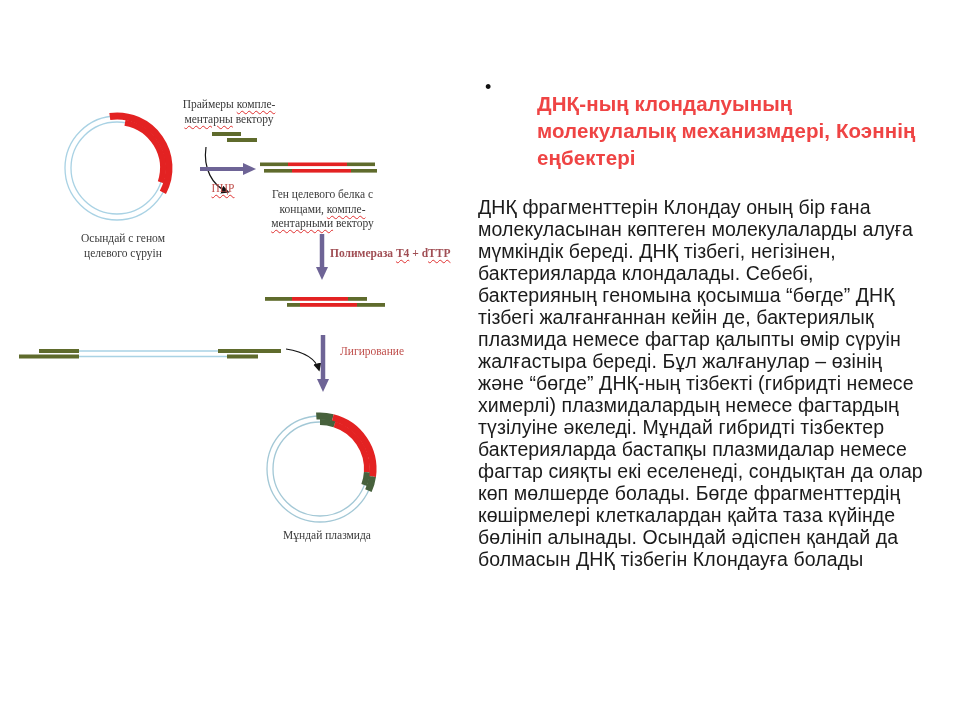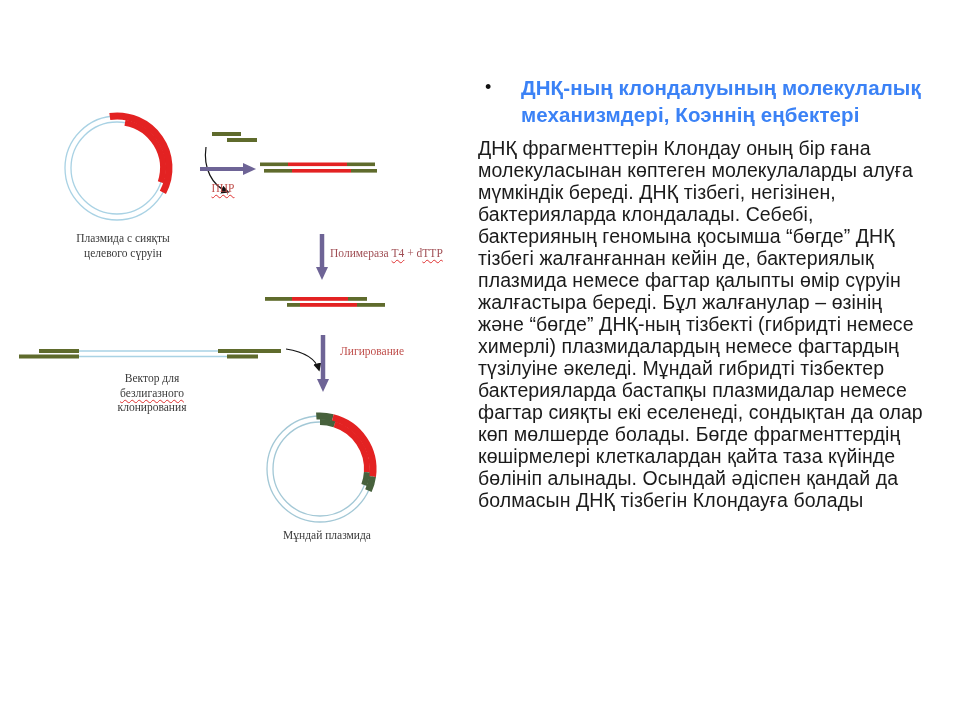--- a/index.html
+++ b/index.html
@@ -19,21 +19,21 @@
     text-decoration:underline;text-decoration-style:wavy;
     text-decoration-color:#e03030;text-decoration-thickness:1px;
     text-underline-offset:2px;
   }
   .nowrap{white-space:nowrap;}
   
   .content{position:absolute;left:478px;top:74px;width:454px;color:#1b1b1b;}
   .heading-row{display:flex;align-items:flex-start;}
   .bullet{flex:0 0 36px;padding-left:7px;font-size:18px;line-height:27px;color:#111;}
   .heading{
-    margin:0;font-size:20.5px;font-weight:bold;line-height:27px;color:#3b82f6;
+    margin:16px;font-size:20.5px;font-weight:bold;line-height:27px;color:#ef4444;
     width:408px;letter-spacing:0.1px;
   }
   .body-text{
     margin:9px 0 0 0;font-size:19.5px;line-height:22px;color:#1b1b1b;
     width:454px;letter-spacing:0.1px;
   }
 </style>
 </head>
 <body>
 
@@ -92,42 +92,46 @@
       <circle cx="320" cy="469" r="47" fill="none" stroke="#a3c8d6" stroke-width="1.3"></circle>
 
       <path d="M 316.3 416.1 A 53 53 0 0 1 332.8 417.6" fill="none" stroke="#47613c" stroke-width="7"></path>
       <path d="M 332.8 417.6 A 53 53 0 0 1 372.5 476.4" fill="none" stroke="#e32222" stroke-width="7"></path>
       <path d="M 372.5 476.4 A 53 53 0 0 1 368.4 490.6" fill="none" stroke="#47613c" stroke-width="7"></path>
       <path d="M 320 422 A 47 47 0 0 1 334.5 424.3" fill="none" stroke="#47613c" stroke-width="6"></path>
       <path d="M 334.5 424.3 A 47 47 0 0 1 366.9 472.3" fill="none" stroke="#e32222" stroke-width="6"></path>
       <path d="M 366.9 472.3 A 47 47 0 0 1 364.2 485.1" fill="none" stroke="#47613c" stroke-width="6"></path>
     </svg>
 
+    <div class="dlabel" style="left:170px;top:97px;width:118px;">
+      <div><span>Праймеры </span><span class="sq">компле-</span></div>
+      <div><span class="sq">ментарны</span><span> вектору</span></div>
+    </div>
 
     <div class="dlabel red" style="left:203px;top:181px;width:40px;font-family:Liberation Serif, serif;">
       <span class="sq">ПЦР</span>
     </div>
 
+    <div class="dlabel" style="left:250px;top:187px;width:145px;">
+      <div>Ген целевого белка с</div>
+      <div><span>концами, </span><span class="sq">компле-</span></div>
+      <div><span class="sq">ментарными</span><span> вектору</span></div>
+    </div>
 
-    <div class="dlabel red nowrap" style="left:330px;top:246px;text-align:left;color:#a04e54;">
+    <div class="dlabel red nowrap" style="left:330px;top:246px;text-align:left;color:#a04e54;font-weight:bold;">
       <span>Полимераза </span><span class="sq">Т4</span><span> + d</span><span class="sq">ТТР</span>
     </div>
 
-    <div class="dlabel" style="left:92px;top:371px;width:120px;">
-      <div>Вектор для</div>
-      <div><span class="sq">безлигазного</span></div>
-      <div>клонирования</div>
-    </div>
 
     <div class="dlabel red nowrap" style="left:340px;top:344px;text-align:right;">
       <span>Лигирование</span>
     </div>
 
     <div class="dlabel" style="left:52px;top:231px;width:142px;">
-      <div>Плазмида с сияқты</div>
+      <div>Осындай с геном</div>
       <div>целевого сүруін</div>
     </div>
 
     <div class="dlabel" style="left:247px;top:528px;width:160px;">
       <span>Мұндай плазмида</span>
     </div>
   </div>
 
   <div class="content">
     <div class="heading-row">

